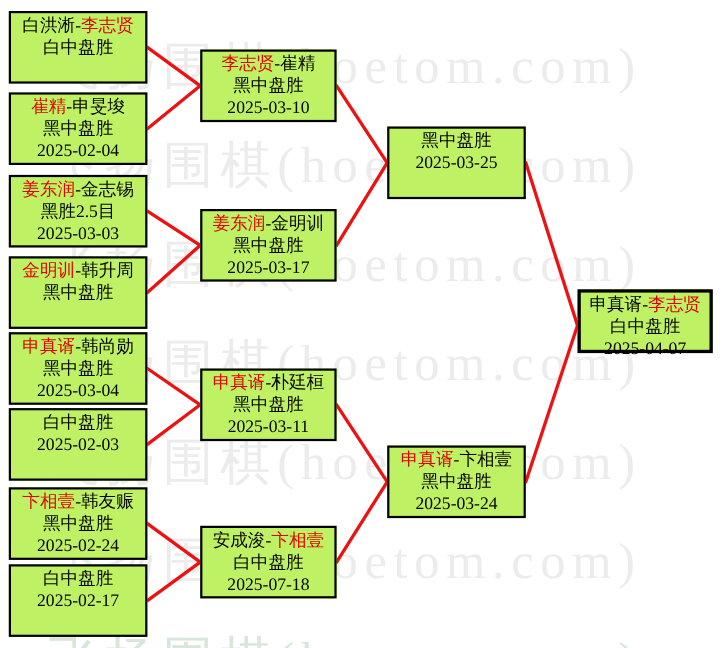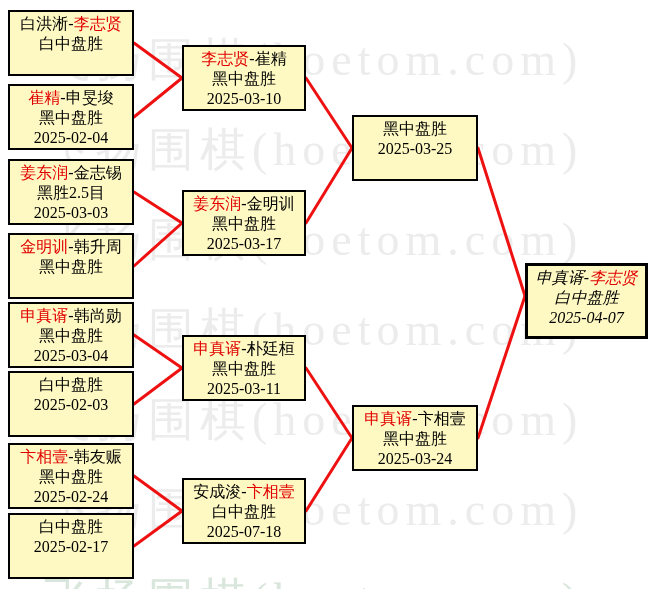--- a/index.html
+++ b/index.html
@@ -14,29 +14,29 @@
     font-family:"Liberation Serif","DejaVu Serif",serif;
   }
   .wm-green{color:#d9e6dc;}
 
   
   #connectors{position:absolute;left:0;top:0;z-index:1;}
 
   
   .box{
     position:absolute;z-index:2;box-sizing:border-box;
-    background:#fef9c3;border:2px solid #000;
+    background:#bef264;border:2px solid #000;
     text-align:center;font-size:16px;line-height:20px;
     padding-top:2px;color:#000;
   }
   .box .row{white-space:nowrap;}
   .col1{left:8px;width:126px;height:66px;}
   .col2{left:182px;width:124px;height:66px;}
   .col3{left:352px;width:126px;height:66px;}
-  .colF{left:525px;width:123px;height:76px;border-width:3px;font-style:italic;}
+  .colF{left:525px;width:123px;height:58px;border-width:3px;}
   .winner{color:#e10000;}
   .date{letter-spacing:0px;}
 </style>
 </head>
 <body>
 
 <div id="stage">
 
   <div class="wm-row" style="top:32px">飞扬围棋(hoetom.com)</div>
   <div class="wm-row" style="top:122px">飞扬围棋(hoetom.com)</div>

